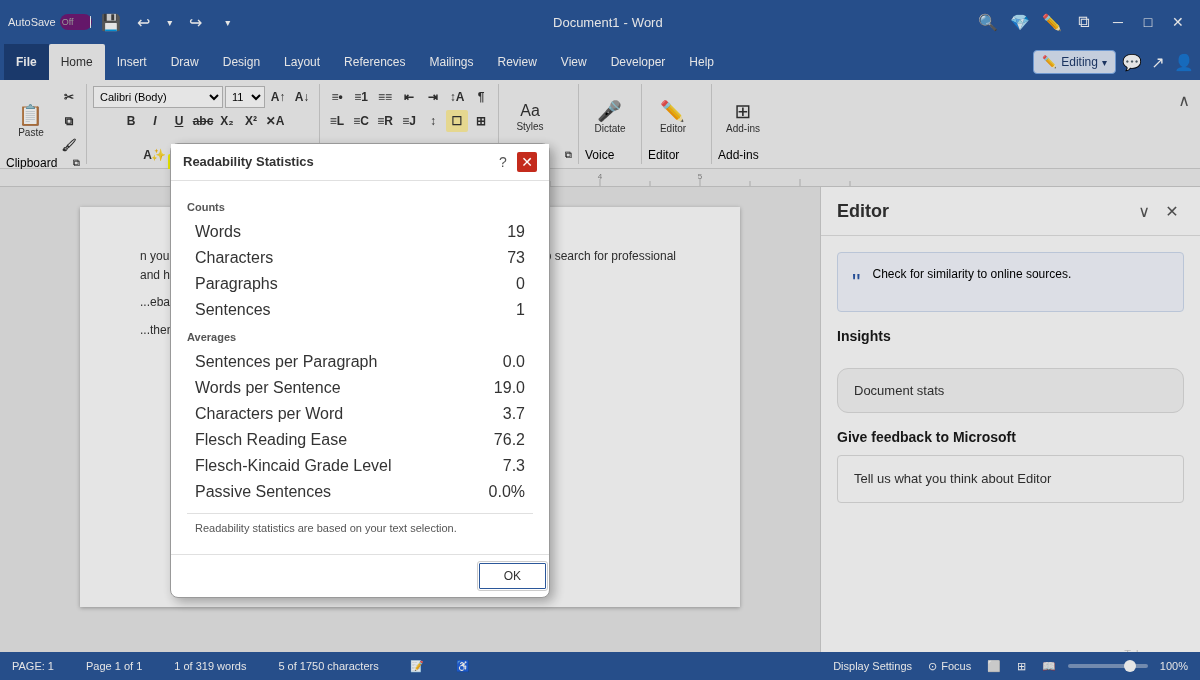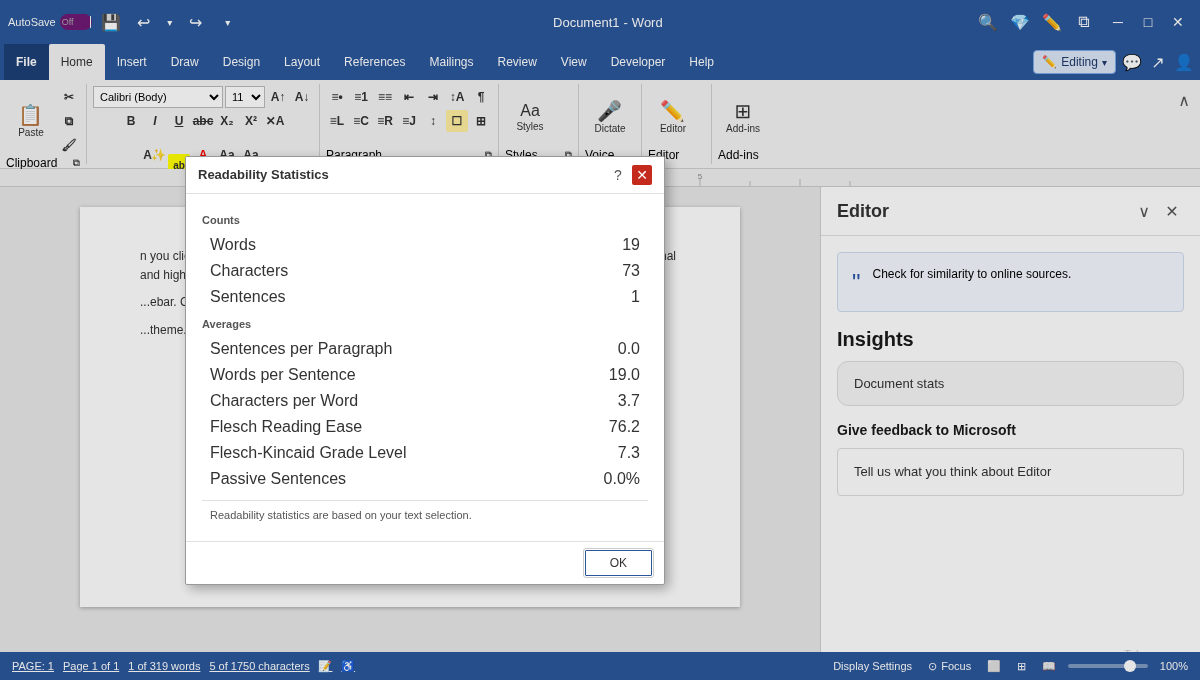--- a/index.html
+++ b/index.html
@@ -95,75 +95,75 @@
 
     .editor-panel-content { flex: 1; padding: 16px; overflow-y: auto; display: flex; flex-direction: column; gap: 16px; }
 
     .similarity-card {
       background: #f5f8ff; border: 1px solid #d0dcf0; border-radius: 4px;
       padding: 14px; display: flex; align-items: flex-start; gap: 12px;
     }
     .similarity-icon { font-size: 24px; color: #2b57a7; margin-top: 2px; flex-shrink: 0; }
 
     .insights-section {}
-    .insights-title { font-size: 20px; font-weight: 700; color: #1a1a1a; margin-bottom: 10px; }
+    .insights-title { font-size: 14px; font-weight: 700; color: #1a1a1a; margin-bottom: 24px; }
     .doc-stats-btn {
       background: #f5f5f5; border: 1px solid #ddd; border-radius: 11px;
       padding: 14px 16px; cursor: pointer; font-size: 13px; color: #333;
       display: flex; align-items: center; font-weight: 400;
     }
 
     .feedback-section {}
     .feedback-title { font-size: 14px; font-weight: 700; color: #1a1a1a; margin-bottom: 10px; }
     .feedback-card {
       background: white; border: 1px solid #ddd; border-radius: 4px;
       padding: 14px 16px; font-size: 13px; color: #333; line-height: 1.4;
     }
     .tekzone-watermark { position: absolute; bottom: 20px; right: 20px; font-size: 11px; color: #ccc; }
 
     
     .status-bar {
       height: 28px; background: #2b579a; color: white; display: flex;
       align-items: center; justify-content: space-between; padding: 0 8px; font-size: 11px;
       position: fixed; bottom: 0; width: 1200px;
     }
-    .status-left { display: flex; align-items: flex-start; gap: 1px; text-decoration: underline; }
+    .status-left { display: flex; align-items: flex-start; gap: 24px; }
     .status-right { display: flex; align-items: center; gap: 8px; }
     .status-item { display: flex; align-items: center; gap: 4px; cursor: pointer; padding: 2px 4px; }
     .zoom-slider { width: 80px; height: 4px; background: rgba(255,255,255,0.4); border-radius: 2px; position: relative; }
     .zoom-thumb { width: 12px; height: 12px; background: white; border-radius: 50%; position: absolute; top: -4px; left: 70%; }
 
     
     .dialog-overlay {
       position: fixed; top: 0; left: 0; width: 1200px; height: 680px;
       background: rgba(0,0,0,0.1); display: flex; align-items: center; justify-content: flex-start;
       padding-left: 170px; padding-top: 60px; z-index: 100;
     }
     .dialog {
       background: white; border: 1px solid #999; box-shadow: 4px 4px 12px rgba(0,0,0,0.3);
-      width: 480px; border-radius: 2px; margin-left: 15px;
+      width: 380px; border-radius: 8px;
     }
     .dialog-titlebar {
       background: white; padding: 8px 12px; display: flex; align-items: center; justify-content: space-between;
       border-bottom: 1px solid #e0e0e0;
     }
     .dialog-title { font-size: 13px; font-weight: 600; color: #333; }
     .dialog-controls { display: flex; gap: 4px; }
     .dialog-btn { width: 20px; height: 20px; display: flex; align-items: center; justify-content: center; cursor: pointer; color: #555; font-size: 14px; }
     .dialog-close { color: white; background: #c42b1c; border-radius: 2px; }
 
     .dialog-content { padding: 12px 16px; }
     .dialog-section-label { font-size: 11px; font-weight: 600; color: #555; margin-bottom: 6px; margin-top: 8px; }
     .dialog-row {
       display: flex; justify-content: space-between; align-items: flex-end;
       padding: 4px 8px; font-size: 16px; color: #333;
     }
     .dialog-value { color: #333; min-width: 50px; text-align: right; }
     .dialog-note { font-size: 11px; color: #555; padding: 8px 8px; border-top: 1px solid #e0e0e0; margin-top: 8px; }
-    .dialog-footer { padding: 8px 12px; display: flex; justify-content: flex-end; border-top: 1px solid #e0e0e0; }
+    .dialog-footer { padding: 8px 3px; display: flex; justify-content: flex-end; border-top: 1px solid #e0e0e0; }
     .ok-btn {
       padding: 5px 24px; background: white; border: 1.5px solid #2b579a; color: #333;
       font-size: 12px; cursor: pointer; border-radius: 1px; outline: 1px solid #ccc; outline-offset: 1px;
     }
 
     
     .ruler-content { width: 100%; height: 100%; position: relative; overflow: hidden; }
   </style>
 </head>
 <body>
@@ -454,20 +454,24 @@
       <div class="dialog-section-label">Counts</div>
       <div class="dialog-row">
         <span>Words</span>
         <span class="dialog-value">19</span>
       </div>
       <div class="dialog-row">
         <span>Characters</span>
         <span class="dialog-value">73</span>
       </div>
       <div class="dialog-row">
+        <span>Paragraphs</span>
+        <span class="dialog-value">0</span>
+      </div>
+      <div class="dialog-row">
         <span>Sentences</span>
         <span class="dialog-value">1</span>
       </div>
 
       <div class="dialog-section-label">Averages</div>
       <div class="dialog-row">
         <span>Sentences per Paragraph</span>
         <span class="dialog-value">0.0</span>
       </div>
       <div class="dialog-row">

